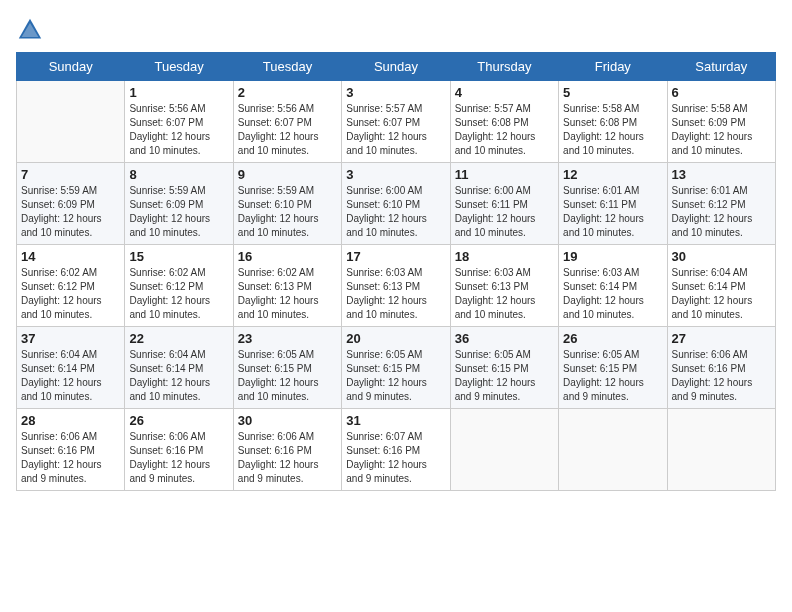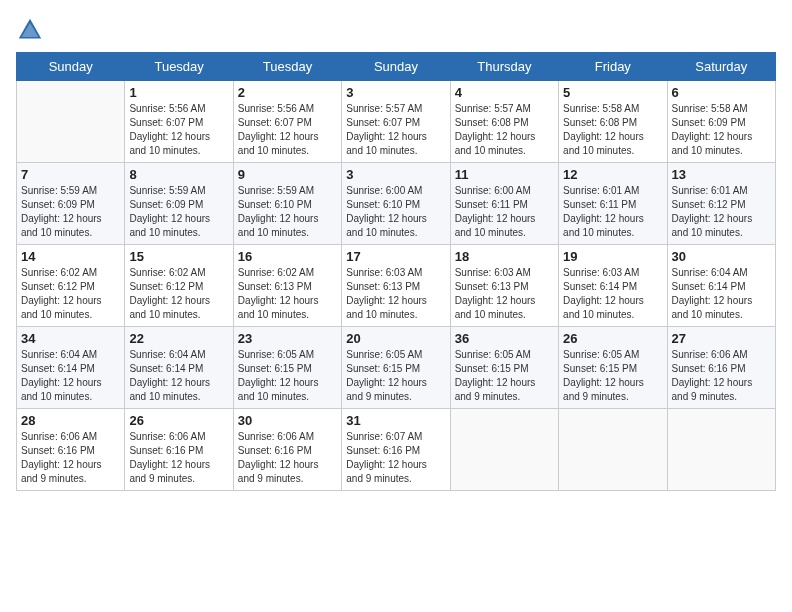--- a/index.html
+++ b/index.html
@@ -203,21 +203,21 @@
           <div class="day-num">19</div>
           <div class="day-info">Sunrise: 6:03 AM<br>Sunset: 6:14 PM<br>Daylight: 12 hours and 10 minutes.</div>
         </td>
         <td>
           <div class="day-num">30</div>
           <div class="day-info">Sunrise: 6:04 AM<br>Sunset: 6:14 PM<br>Daylight: 12 hours and 10 minutes.</div>
         </td>
       </tr>
       <tr>
         <td>
-          <div class="day-num">34</div>
+          <div class="day-num">37</div>
           <div class="day-info">Sunrise: 6:04 AM<br>Sunset: 6:14 PM<br>Daylight: 12 hours and 10 minutes.</div>
         </td>
         <td>
           <div class="day-num">22</div>
           <div class="day-info">Sunrise: 6:04 AM<br>Sunset: 6:14 PM<br>Daylight: 12 hours and 10 minutes.</div>
         </td>
         <td>
           <div class="day-num">23</div>
           <div class="day-info">Sunrise: 6:05 AM<br>Sunset: 6:15 PM<br>Daylight: 12 hours and 10 minutes.</div>
         </td>

